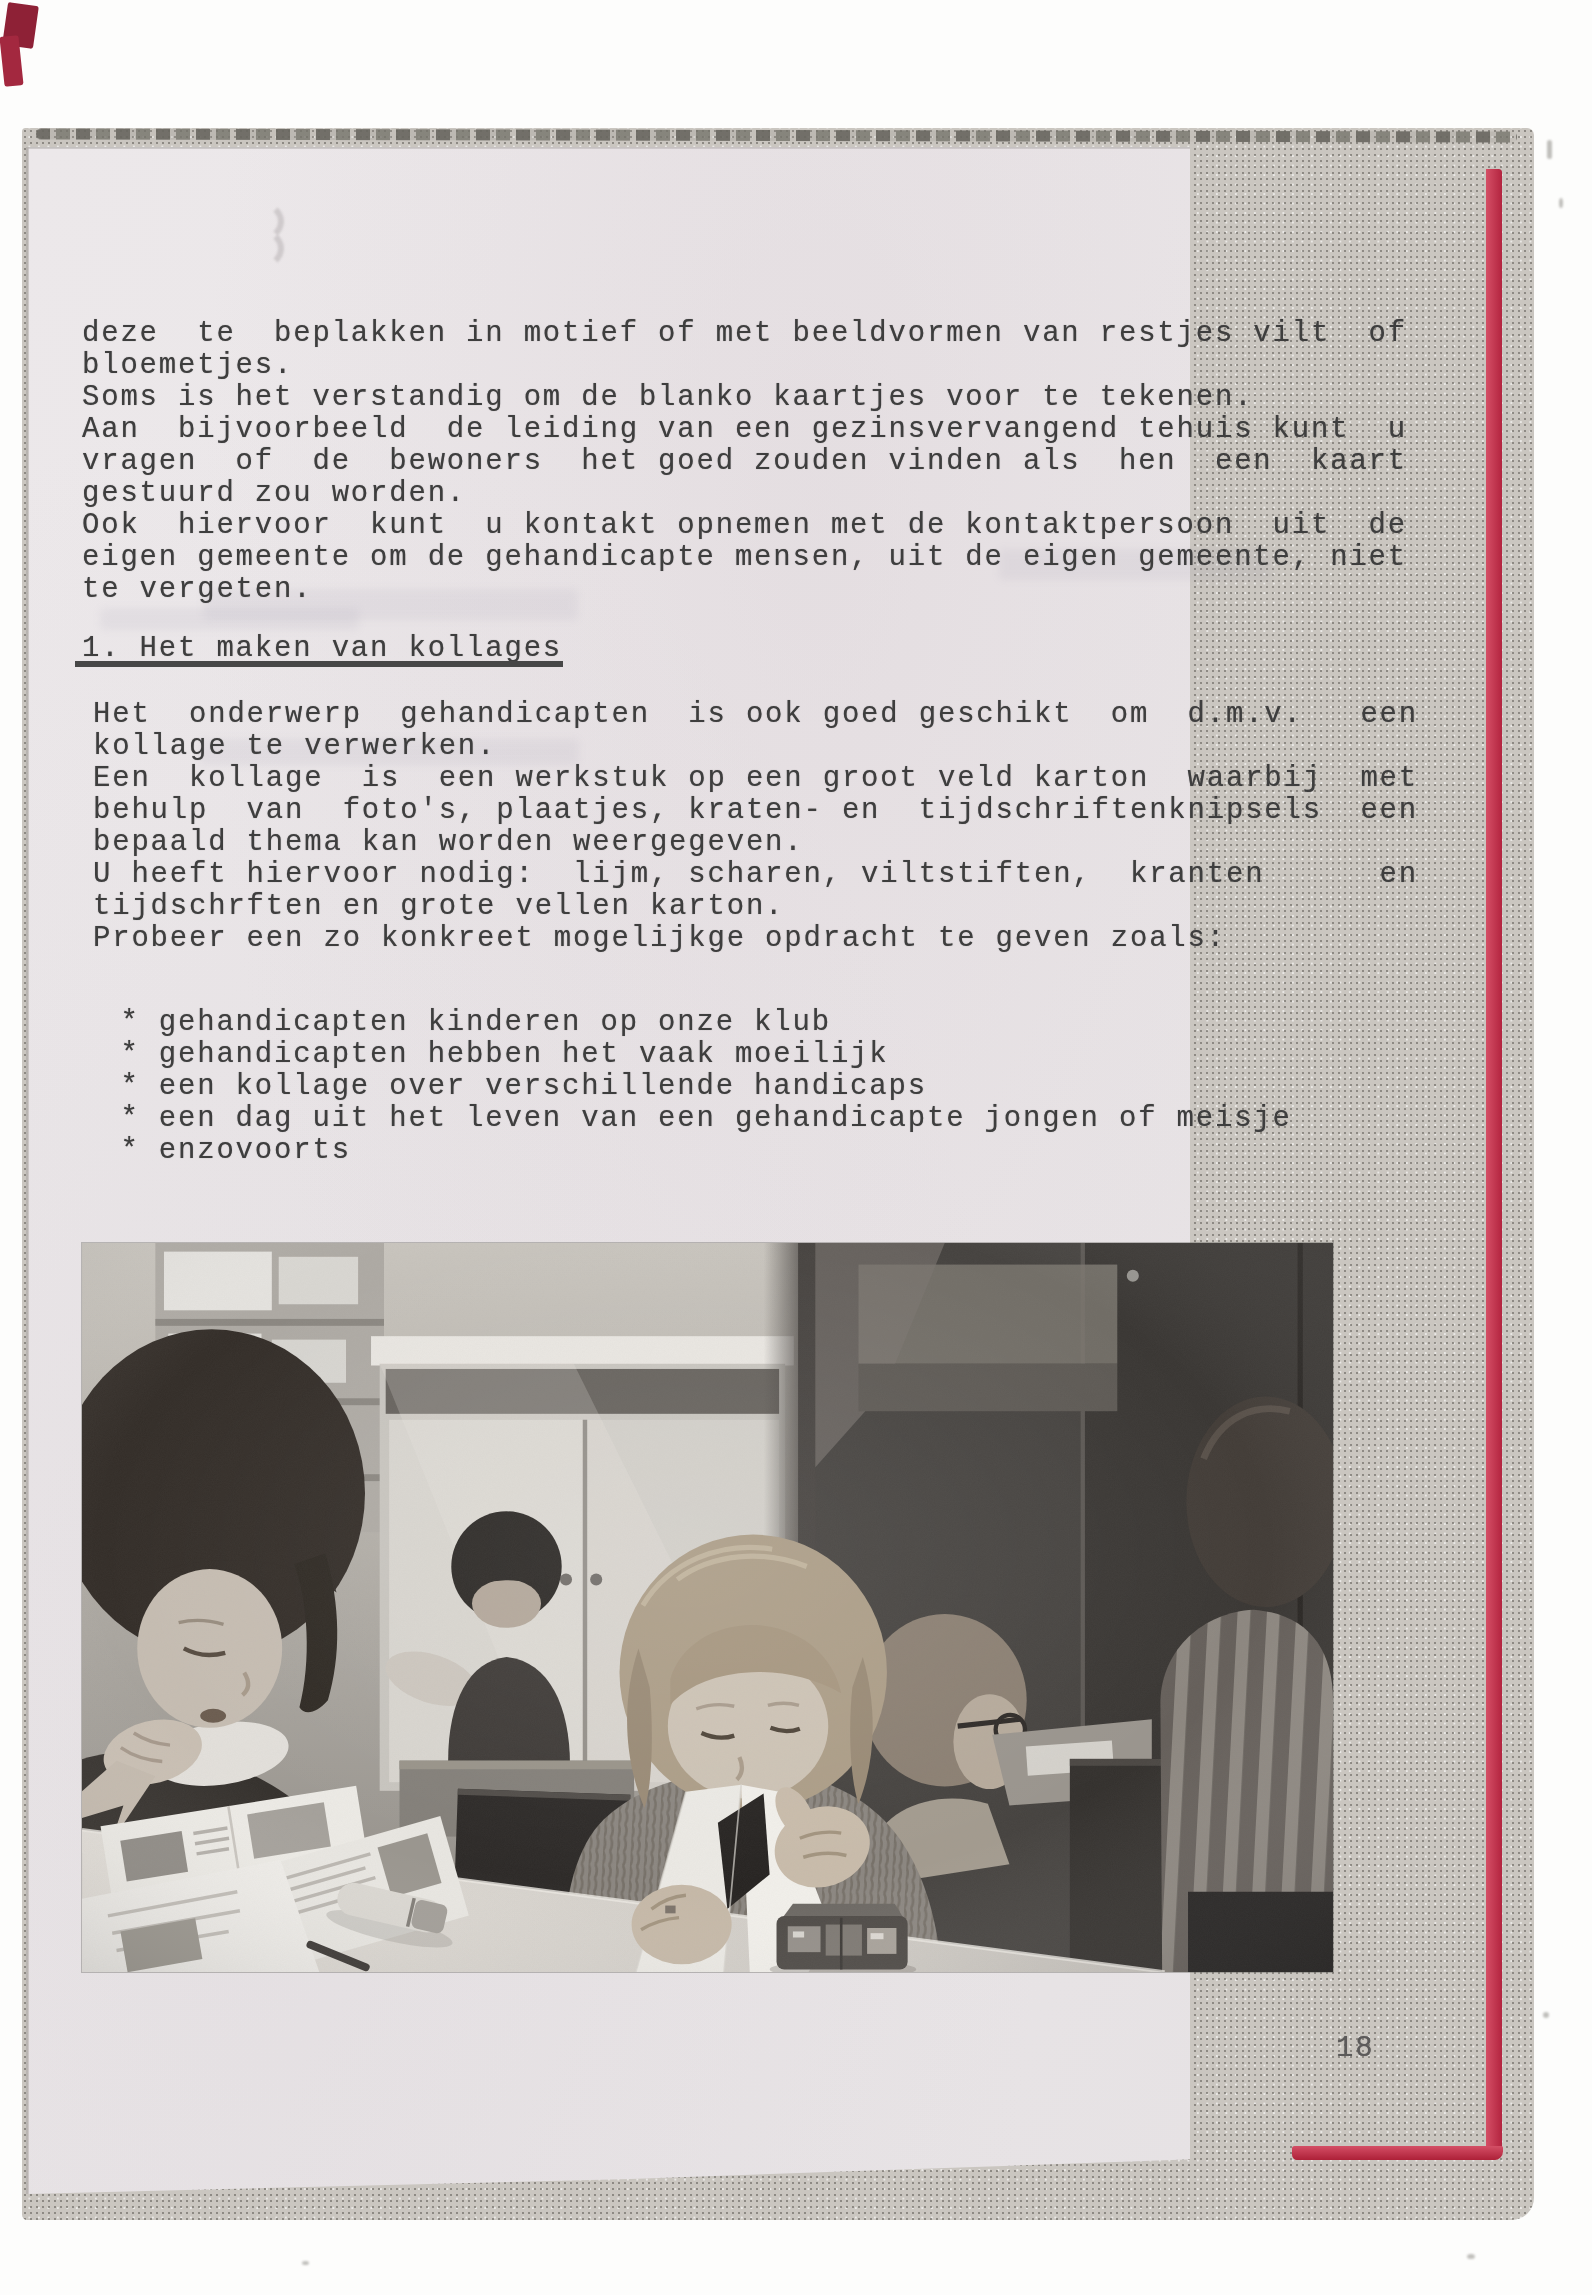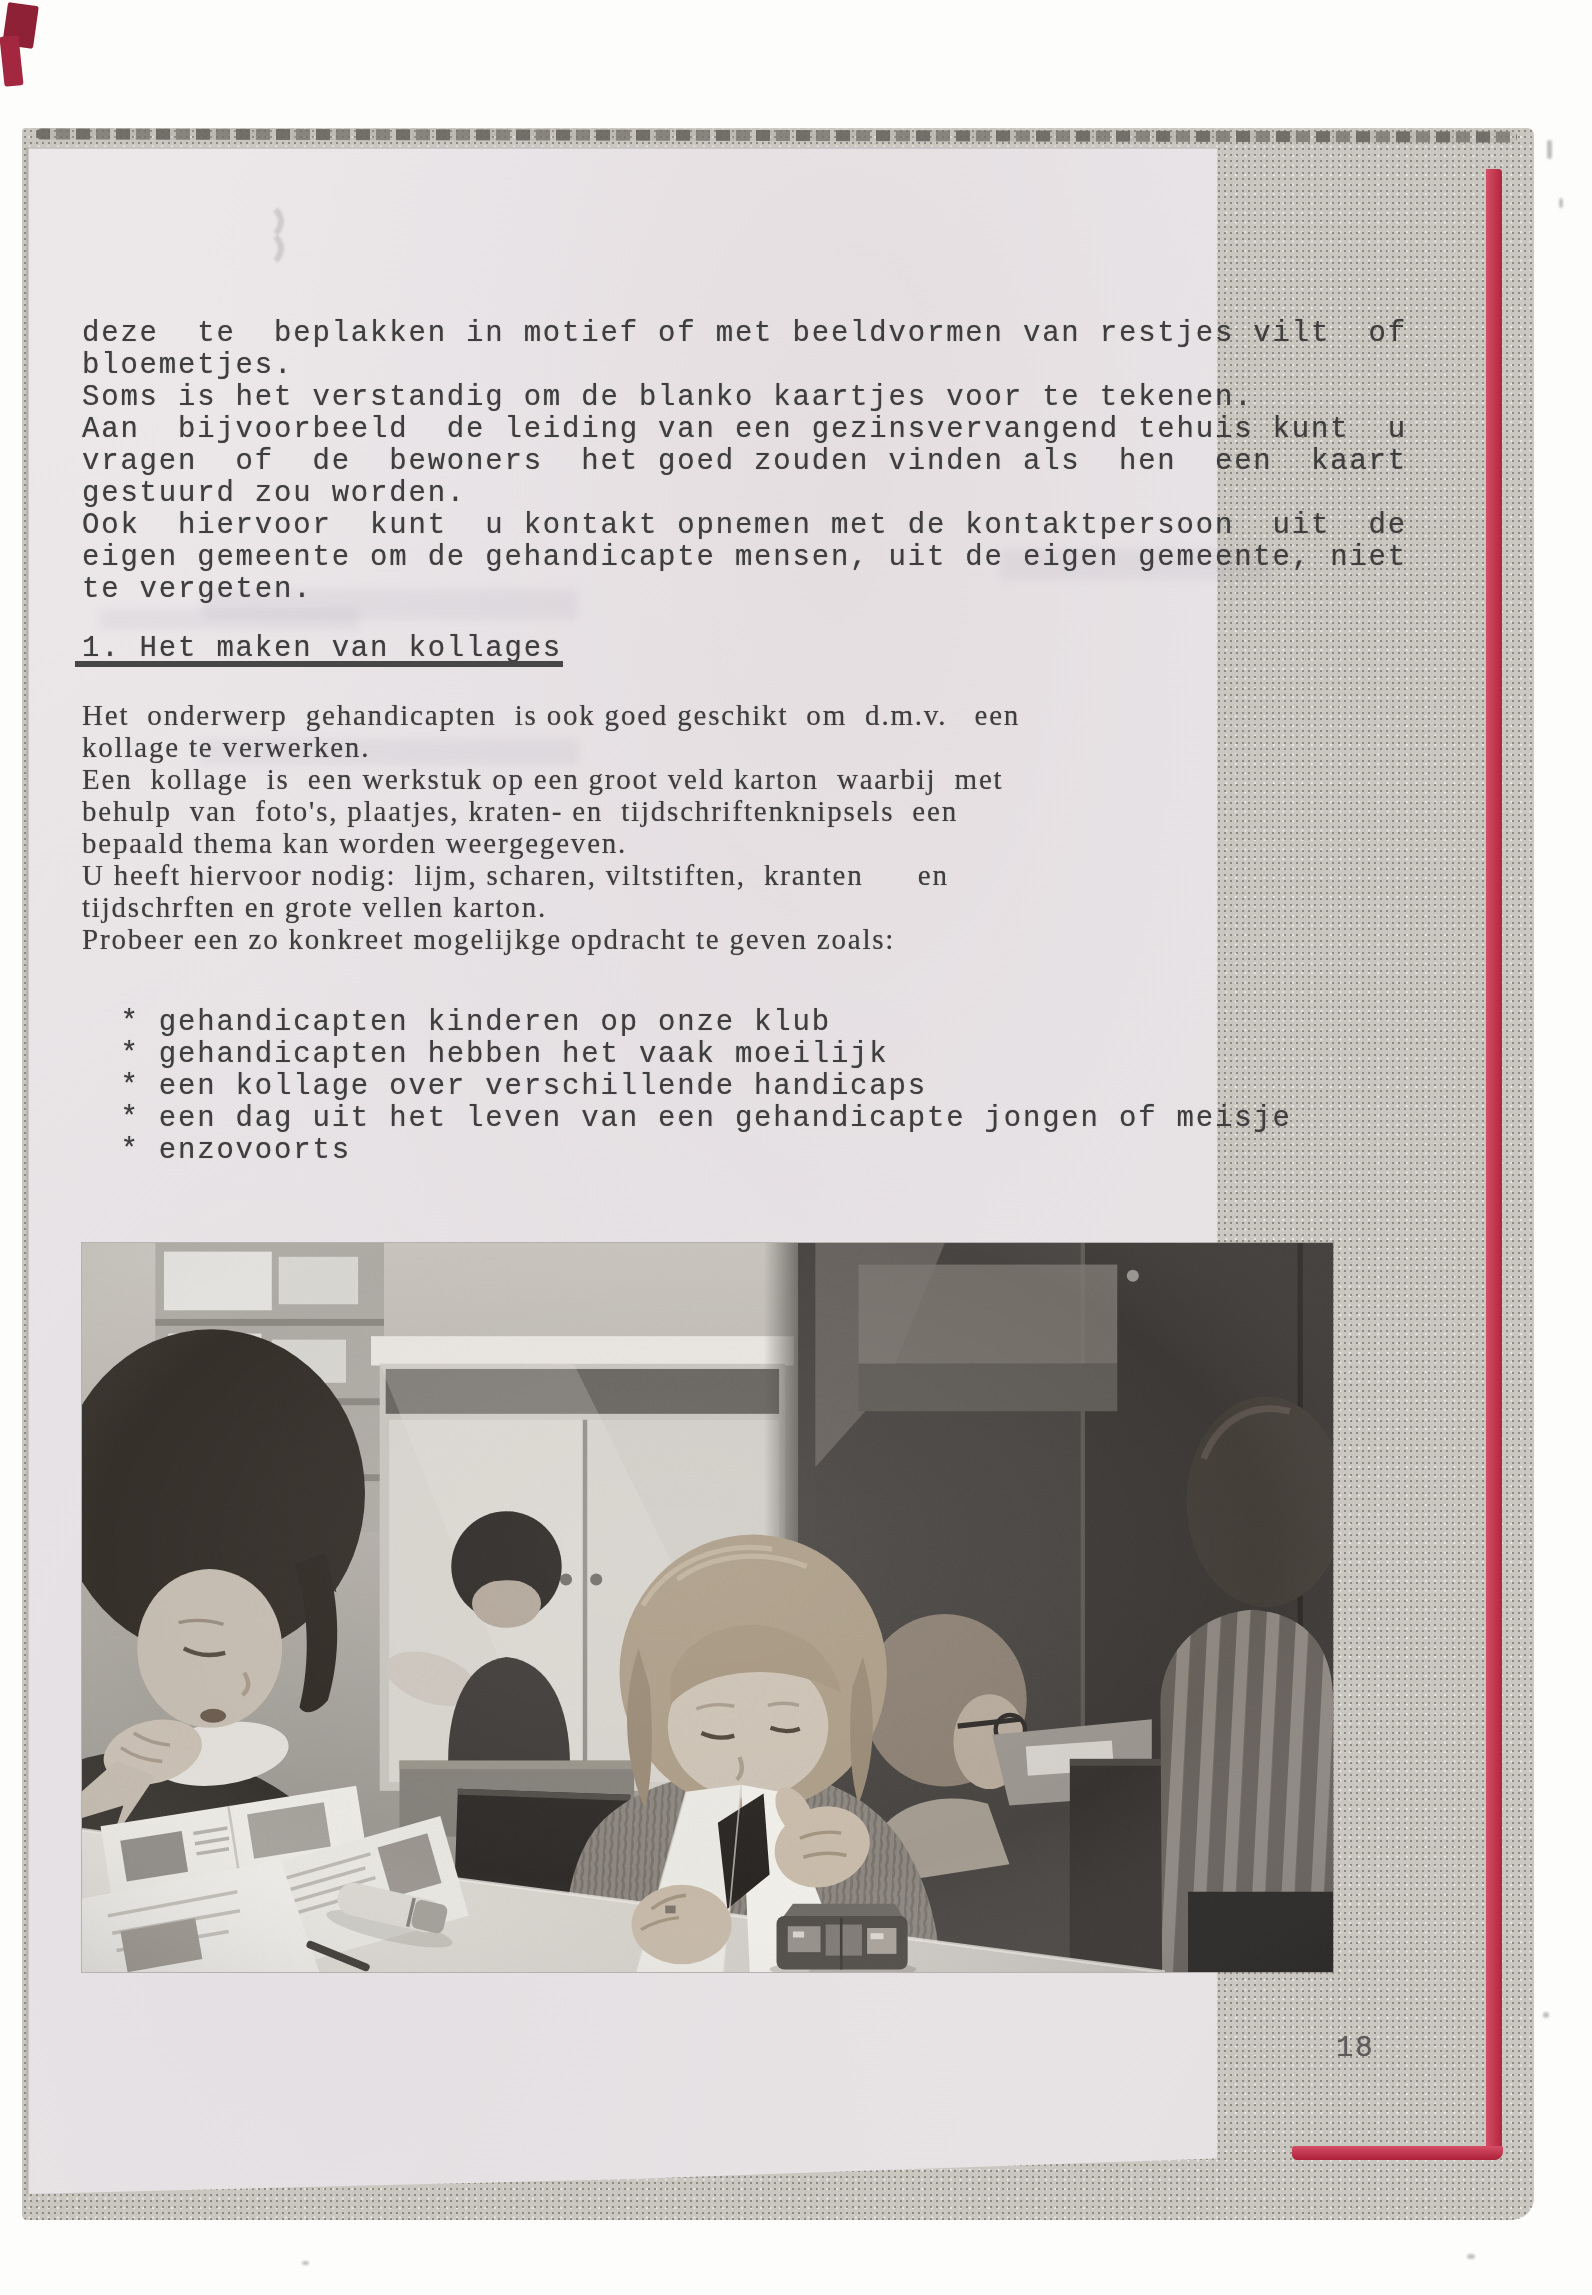--- a/index.html
+++ b/index.html
@@ -14,31 +14,31 @@
          border-radius:3.5px 7px 22.4px 5.2px;}
   
   .red-v{position:absolute;left:1486px;top:169px;width:16.4px;height:1990px;
          background:linear-gradient(90deg,#d44f66,#b3243f);border-radius:0 3.5px 8.6px 1.7px;}
   .red-h{position:absolute;left:1292px;top:2146px;width:211px;height:14px;
          background:linear-gradient(180deg,#d44f66,#ad2038);border-radius:2.6px 1.7px 8.6px 5.2px;}
   
   .paper{position:absolute;left:26px;top:147px;width:1164px;height:2050px;
          background:linear-gradient(115deg,#ece8ea 0%,#eae6e8 55%,#e6e2e4 100%);
          clip-path:polygon(0 0,1460px 0,1460px 1968px,1346px 2006px,604px 2032px,0 2047px);
-         box-shadow:inset 2.6px 0 0 #b7b3af, inset 0 1.7px 0 rgba(120,117,112,.35);padding-left:27px;}
+         box-shadow:inset 2.6px 0 0 #b7b3af, inset 0 1.7px 0 rgba(120,117,112,.35);}
   .paper-mottle{position:absolute;inset:0;pointer-events:none;
          background:radial-gradient(ellipse at 68% 18%, rgba(214,202,208,.30), transparent 55%),
                     radial-gradient(ellipse at 20% 80%, rgba(200,192,198,.18), transparent 60%);}
   
   .typed{position:absolute;white-space:pre;font-size:29px;line-height:32px;letter-spacing:1.8px;
          color:#3e3e3e;text-shadow:0 0 0.9px rgba(62,62,62,.55);}
   #p1{left:56px;top:171px;}
   #heading{left:56px;top:486px;}
   .underline{position:absolute;left:49px;top:514px;width:488px;height:6px;background:#474747;}
-  #p2{left:56px;top:552px;font-family:Liberation Serif, serif;}
+  #p2{left:67px;top:552px;}
   #bullets{left:56px;top:860px;}
   #pageno{left:1310px;top:1886px;color:#5c5a5a;}
   
   .ghost{position:absolute;background:#8c87a0;opacity:.09;filter:blur(4.3px);border-radius:3.5px;}
   .ghost1{left:177px;top:442px;width:375px;height:31px;}
   .ghost2{left:973px;top:402px;width:272px;height:31px;}
   .ghost3{left:173px;top:592px;width:380px;height:26px;}
   .ghost4{left:74px;top:461px;width:259px;height:22.4px;}
   .squiggle{position:absolute;left:211px;top:54px;width:35px;height:29px;opacity:.8;
             border:6px solid transparent;border-right:6px solid #c8c3c5;border-radius:50%;

